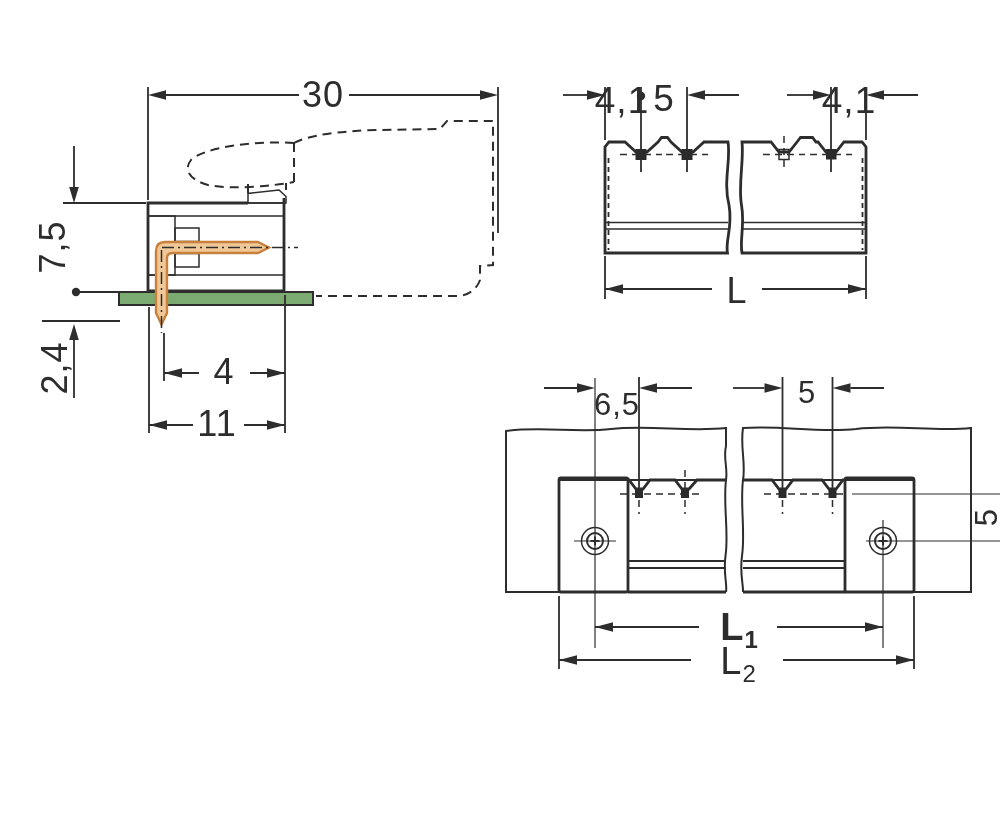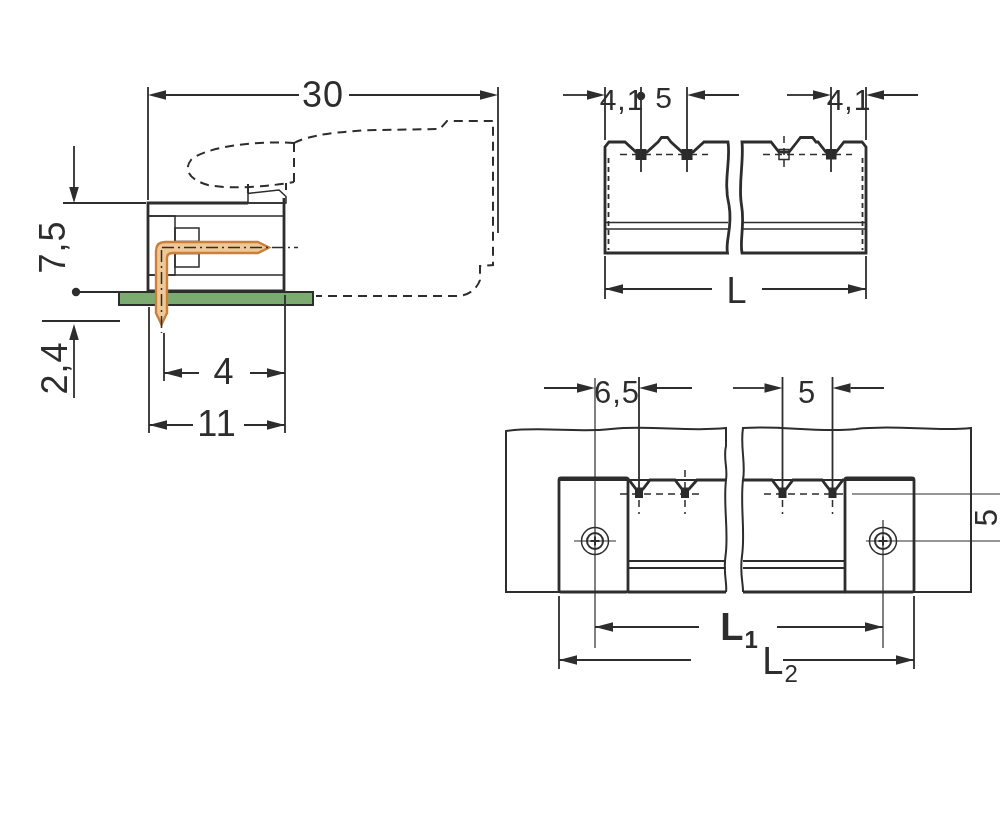--- a/index.html
+++ b/index.html
@@ -1,21 +1,21 @@
 <!DOCTYPE html>
 <html style="--line: #2d2d2d; --green: #7cab71; --greenHatch: #324f2c; --gray: #dcdcdc; --copFill: #f0c897; --copStroke: #c9803d; --pinDark: #2a2a2a; --paper: #ffffff;"><head>
 <meta charset="utf-8">
 <style>
   html,body{margin:0;padding:0;background:#fff;}
   .stage{position:relative;width:1000px;height:708px;background:var(--paper,#fff);overflow:hidden;
          font-family:"Liberation Sans",sans-serif;margin-left:36px;}
   svg{position:absolute;left:0;top:0;}
   .dim{position:absolute;color:var(--line,#2d2d2d);font-size:36px;line-height:1;
        letter-spacing:1px;white-space:nowrap;transform:translate(-50%,-50%);}
-  .dim.sm{font-size:30px;}
+  .dim.sm{font-size:37px;}
   .dim.md{font-size:31px;}
   .dim.rot{transform:translate(-50%,-50%) rotate(-90deg);}
   .dim .sub{font-size:24px;vertical-align:-8px;letter-spacing:0;}
   .dim .base{font-size:38px;}
   
   .o{stroke:var(--line);fill:none;stroke-width:2.8;}
   .o2{stroke:var(--line);fill:none;stroke-width:2;}
   .t{stroke:var(--line);fill:none;stroke-width:1.8;}
   .t2{stroke:var(--line);fill:none;stroke-width:1.5;}
   .t3{stroke:var(--line);fill:none;stroke-width:1.2;}
@@ -253,20 +253,20 @@
   <span class="dim rot" style="left:17px;top:247px;">7,5</span>
   <span class="dim rot" style="left:19px;top:368px;">2,4</span>
   <span class="dim" style="left:188px;top:372px;">4</span>
   <span class="dim" style="left:181px;top:424px;">11</span>
 
   <span class="dim sm" style="left:586px;top:100px;">4,1</span>
   <span class="dim sm" style="left:628px;top:98px;">5</span>
   <span class="dim sm" style="left:813px;top:100px;">4,1</span>
   <span class="dim" style="left:701px;top:291px;">L</span>
 
-  <span class="dim md" style="left:581px;top:392px;">6,5</span>
+  <span class="dim md" style="left:581px;top:404px;">6,5</span>
   <span class="dim md" style="left:771px;top:392px;">5</span>
   <span class="dim md rot" style="left:950px;top:517px;">5</span>
 
   <span class="dim" style="left:703px;top:630px;font-weight:bold;"><span class="base">L</span><span class="sub">1</span></span>
-  <span class="dim" style="left:744px;top:664px;"><span class="base">L</span><span class="sub">2</span></span>
+  <span class="dim" style="left:702px;top:664px;"><span class="base">L</span><span class="sub">2</span></span>
 
 </div>
 
 </body></html>

